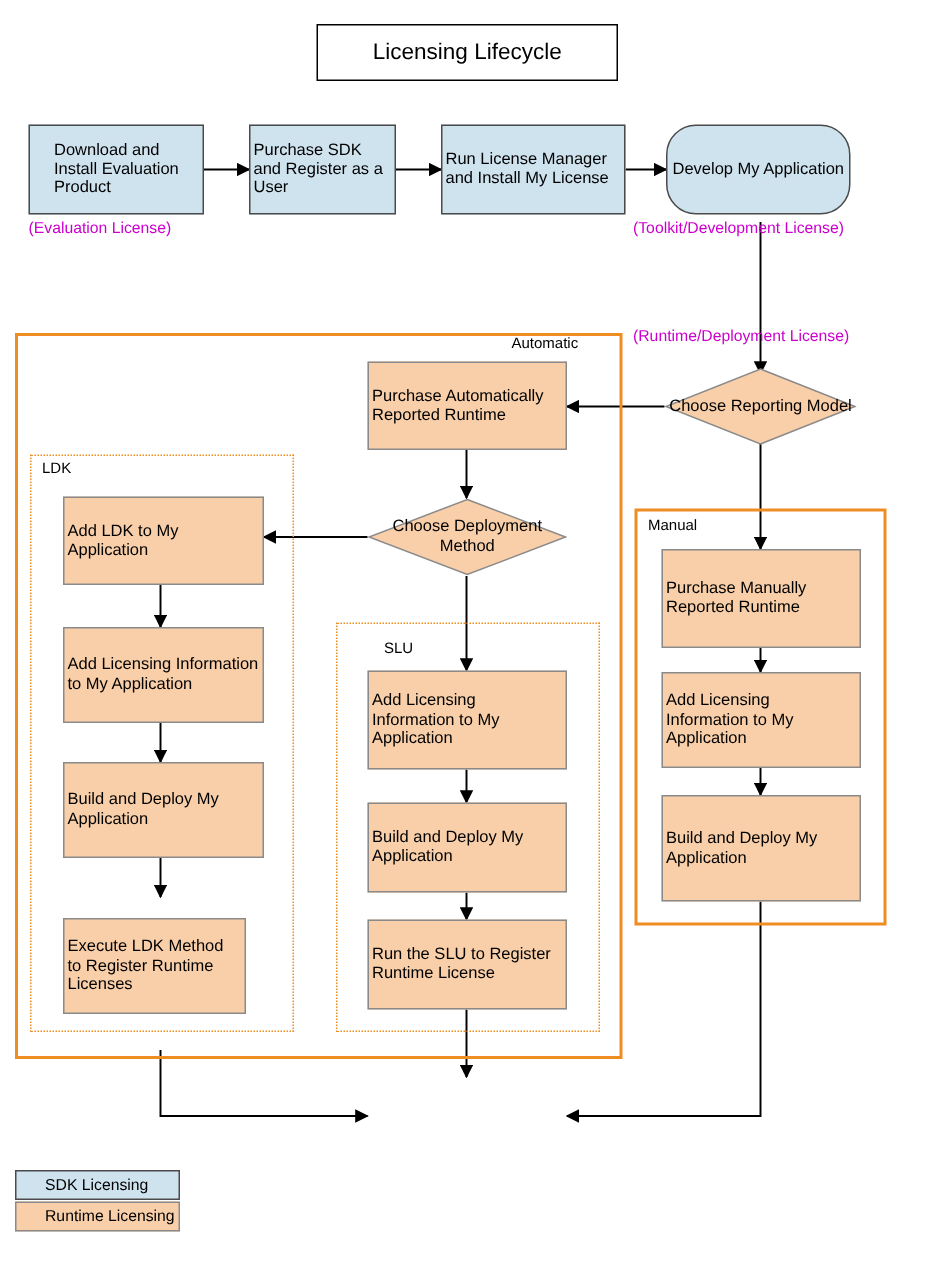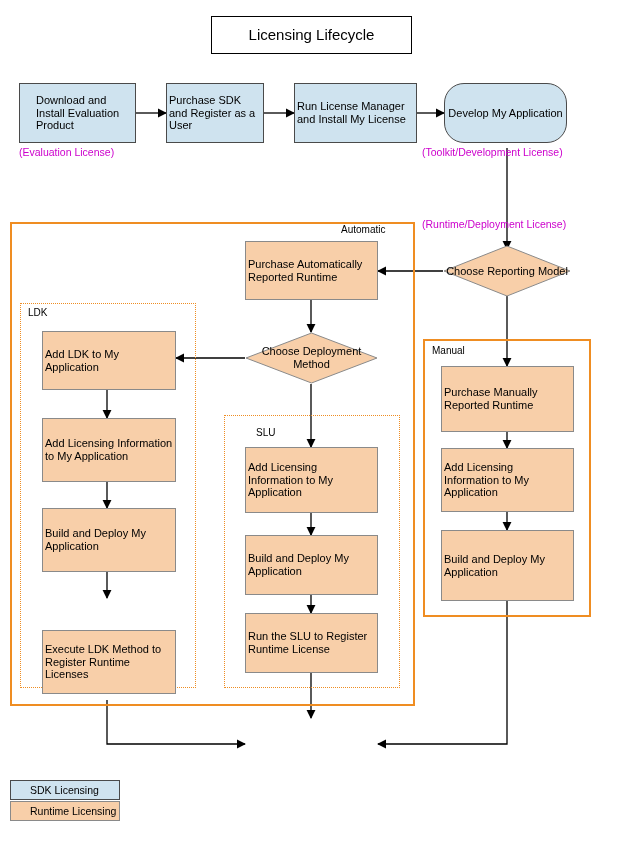--- a/index.html
+++ b/index.html
@@ -199,21 +199,21 @@
   <div class="diamond-wrap" style="left:245px; top:332px; width:133px; height:52px;">
     <svg width="133" height="52" viewBox="0 0 133 52">
       <polygon points="66.5,1 132,26 66.5,51 1,26" fill="#f8cfa9" stroke="#8a8a8a" stroke-width="1"></polygon>
     </svg>
     <div class="diamond-text">Choose Deployment Method</div>
   </div>
 
   <div class="node rt-box" style="left:42px; top:331px; width:134px; height:59px;">Add LDK to My Application</div>
   <div class="node rt-box" style="left:42px; top:418px; width:134px; height:64px;">Add Licensing Information to My Application</div>
   <div class="node rt-box" style="left:42px; top:508px; width:134px; height:64px;">Build and Deploy My Application</div>
-  <div class="node rt-box" style="left:42px; top:630px; width:134px; height:64px;">Execute LDK Method to Register Runtime Licenses</div>
+  <div class="node rt-box" style="left:42px; top:612px; width:122px; height:64px;">Execute LDK Method to Register Runtime Licenses</div>
 
   <div class="node rt-box" style="left:245px; top:447px; width:133px; height:66px;">Add Licensing Information to My Application</div>
   <div class="node rt-box" style="left:245px; top:535px; width:133px; height:60px;">Build and Deploy My Application</div>
   <div class="node rt-box" style="left:245px; top:613px; width:133px; height:60px;">Run the SLU to Register Runtime License</div>
 
   <div class="node rt-box" style="left:441px; top:366px; width:133px; height:66px;">Purchase Manually Reported Runtime</div>
   <div class="node rt-box" style="left:441px; top:448px; width:133px; height:64px;">Add Licensing Information to My Application</div>
   <div class="node rt-box" style="left:441px; top:530px; width:133px; height:71px;">Build and Deploy My Application</div>
 
 

